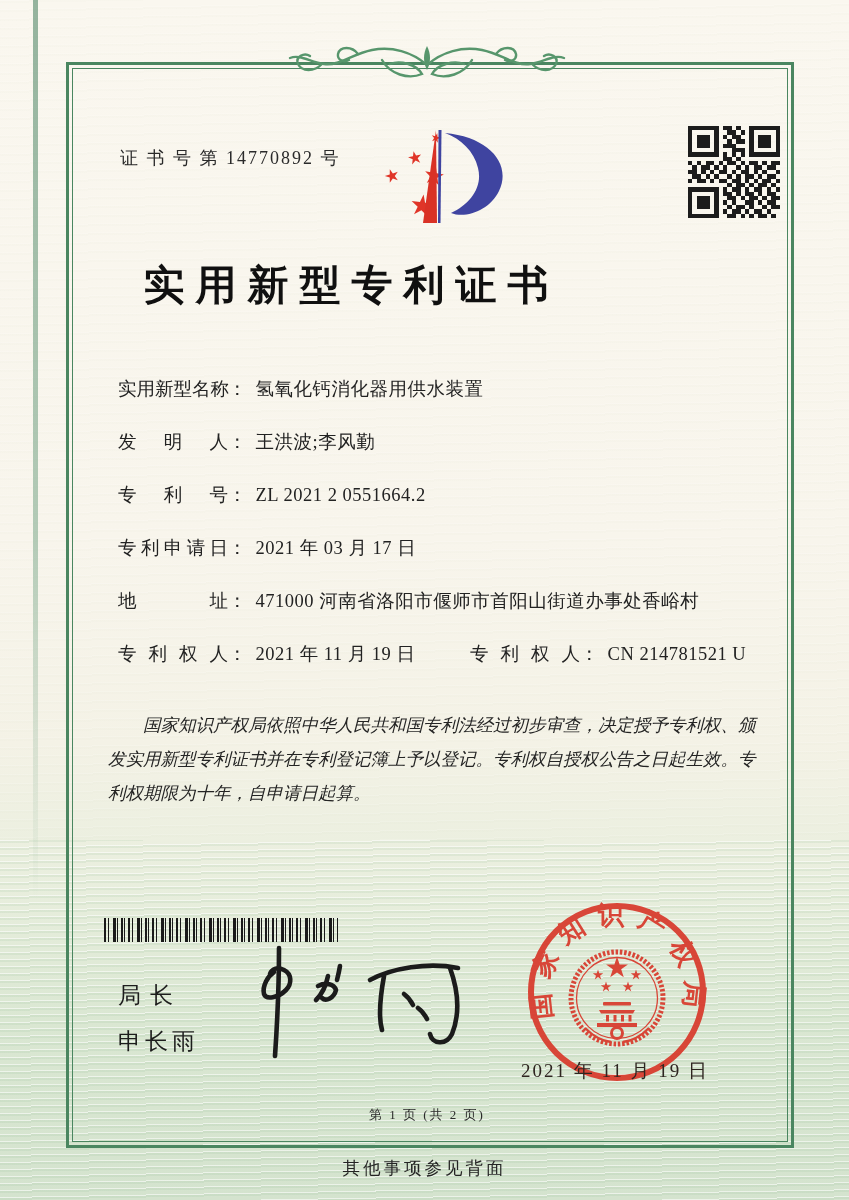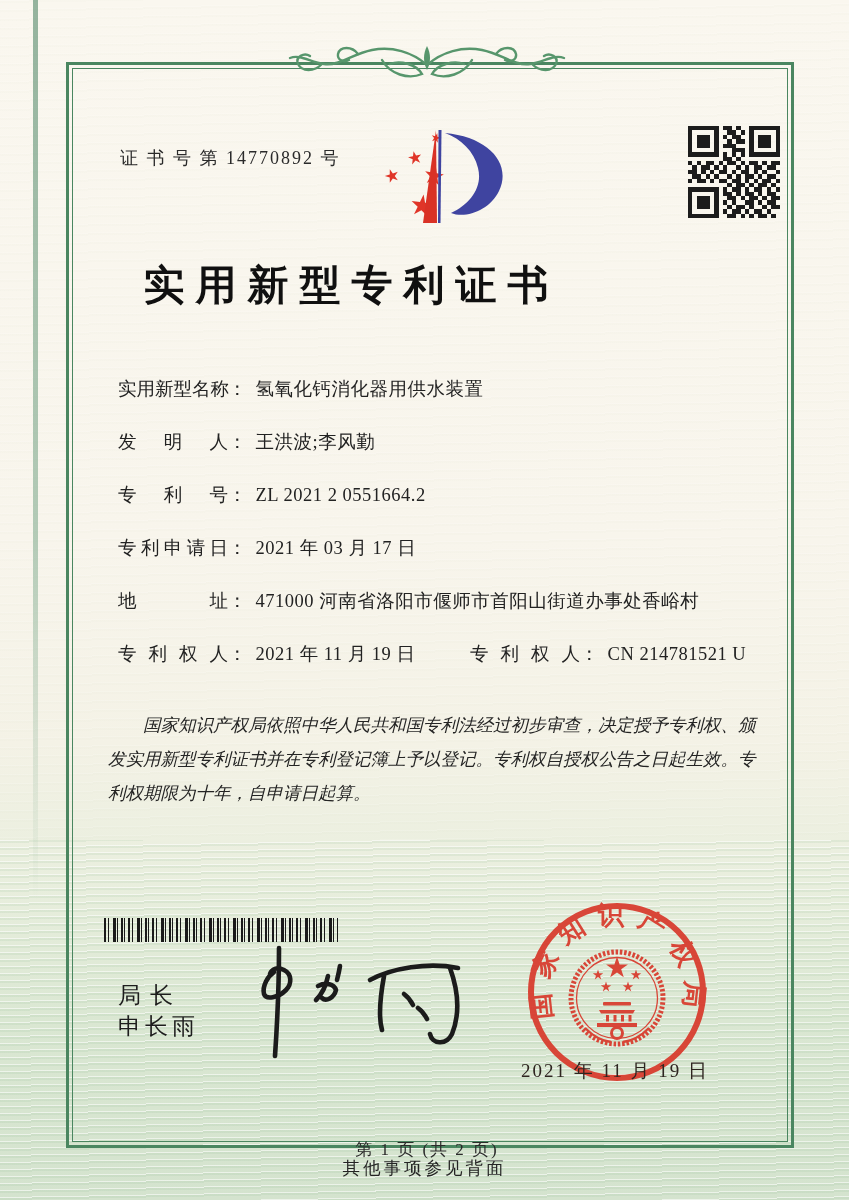--- a/index.html
+++ b/index.html
@@ -32,26 +32,26 @@
   .grant2{margin-left:50px;}
   .paras{position:absolute;left:100px;top:700px;width:668px;}
   .paras p{margin:8px;font-size:17.5px;line-height:34px;text-indent:2em;font-style:italic;color:#242424;}
   .barcode{position:absolute;left:104px;top:918px;width:234px;height:24px;
     background:repeating-linear-gradient(90deg,
       #1a1a1a 0 2px,transparent 2px 4px,#1a1a1a 4px 5px,transparent 5px 9px,
       #1a1a1a 9px 12px,transparent 12px 13px,#1a1a1a 13px 14px,transparent 14px 17px,
       #1a1a1a 17px 19px,transparent 19px 20px,#1a1a1a 20px 21px,transparent 21px 24px);}
   .officer{position:absolute;left:118px;top:980px;font-size:23px;color:#1d1d1d;}
   .officer .o-title{letter-spacing:9px;}
-  .officer .o-name{letter-spacing:4px;}
+  .officer .o-name{margin-top:15px;letter-spacing:4px;}
   .signature{position:absolute;left:232px;top:942px;}
   .seal{position:absolute;left:527px;top:902px;opacity:.93;}
   .seal-date{position:absolute;left:521px;top:1058px;font-size:19px;letter-spacing:2px;color:#2e2520;z-index:3;}
   .page-indicator{position:absolute;left:66px;width:722px;top:1106px;text-align:center;
-    font-size:17px;letter-spacing:2px;color:#2a2a2a;margin-top:32px;}
+    font-size:13px;letter-spacing:2px;color:#2a2a2a;}
   .footer-note{position:absolute;left:0;width:849px;top:1156px;text-align:center;
     font-size:17.5px;letter-spacing:3px;color:#242424;}
 </style>
 </head>
 <body>
 
 <svg width="0" height="0" style="position:absolute">
   <defs>
     <path id="st" d="M0,-10 L2.25,-3.09 L9.51,-3.09 L3.63,1.18 L5.88,8.09 L0,3.82 L-5.88,8.09 L-3.63,1.18 L-9.51,-3.09 L-2.25,-3.09 Z"></path>
   </defs>

